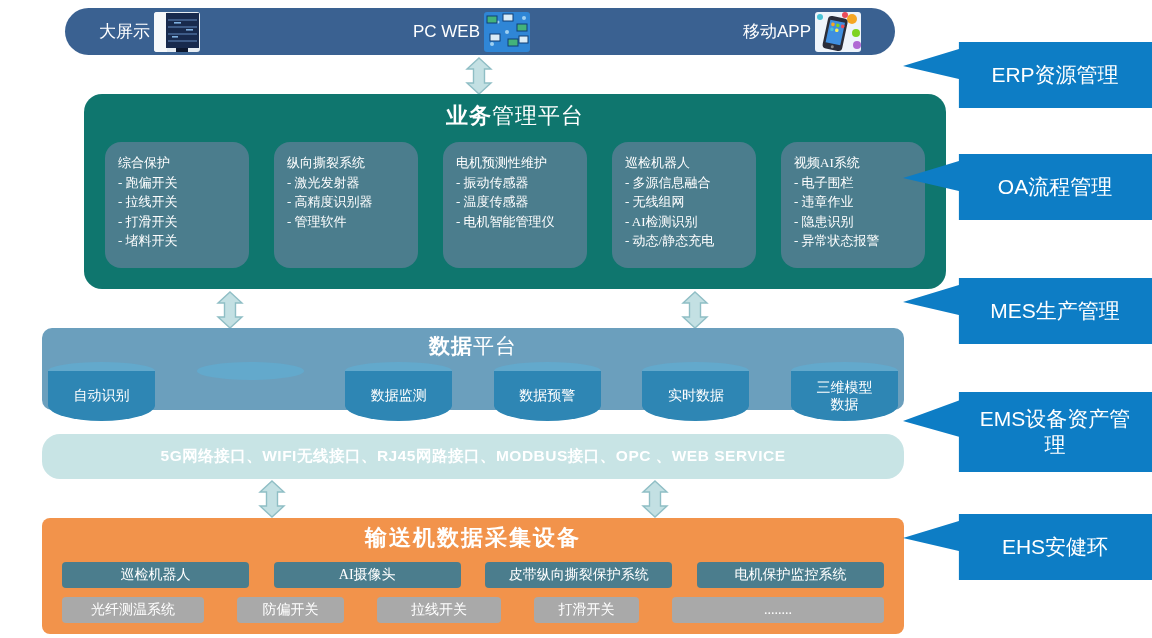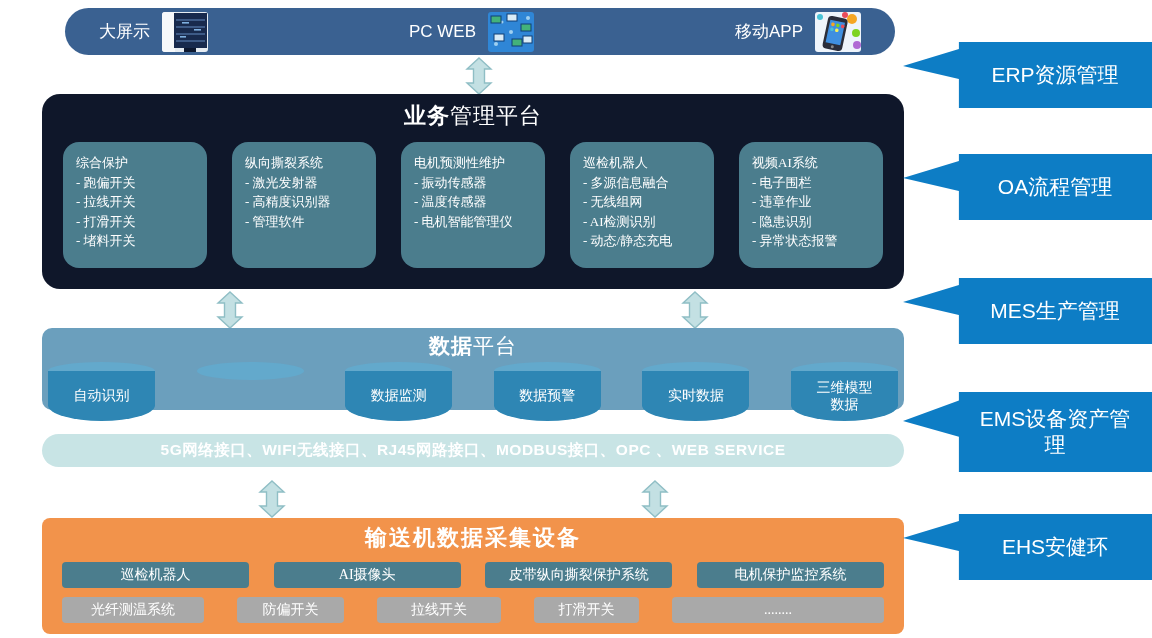--- a/index.html
+++ b/index.html
@@ -3,55 +3,55 @@
 <meta charset="utf-8">
 <style>
   * { margin:0; padding:0; box-sizing:border-box; }
   body { background:#ffffff; font-family:"Liberation Sans", sans-serif; }
   .canvas { position:relative; width:1152px; height:638px; background:#ffffff; overflow:hidden; }
 
   
   .top-bar { position:absolute; left:65px; top:8px; width:830px; height:47px;
     background:#3A6191; border-radius:24px; display:flex; align-items:center;
     justify-content:space-between; padding:0 34px; }
-  .top-item { display:flex; align-items:center; gap:12px; color:#fff; font-size:17px; }
+  .top-item { display:flex; align-items:center; gap:4px; color:#fff; font-size:17px; }
   .top-img { width:46px; height:40px; border-radius:3px; display:block; }
 
   
   .arrow { position:absolute; width:28px; height:38px; }
   .arrow svg { width:100%; height:100%; display:block; }
 
   
   .layer { position:absolute; left:42px; width:862px; }
   .layer-title { text-align:center; color:#fff; font-size:22px; padding-top:7px; letter-spacing:1px; }
   .layer-title .tb { font-weight:bold; }
   .layer-title .tr { font-family:"Liberation Serif", serif; }
 
   
-  .business { top:94px; height:195px; background:#0f172a; border-radius:18px; }
+  .business { top:94px; height:195px; background:#0f766e; border-radius:18px;margin-left:42px; }
   .modules { display:flex; justify-content:space-between; padding:0 21px; margin-top:11px; }
   .module { width:144px; height:126px; background:#4B7D8D; border-radius:16px;
     color:#fff; font-size:13px; font-family:"Liberation Serif", serif;
     padding:11px 2px 0 13px; line-height:1.5; }
 
   
   .data { top:328px; height:82px; background:#6B9FBD; border-radius:10px; }
   .data .layer-title { font-size:21px; padding-top:4px; }
   .cylinders { display:flex; justify-content:space-between; padding:0 6px; margin-top:2px; }
   .cyl { position:relative; width:107px; height:62px; }
   .cyl-top { position:absolute; top:0; left:0; width:100%; height:18px;
     background:#63A9CC; border-radius:50%; }
   .cyl-body { position:absolute; top:9px; left:0; width:100%; height:50px; background:#2E86B4;
     border-radius:0 0 54px 54px / 0 0 16px 16px; display:flex; align-items:center;
     justify-content:center; color:#fff; font-size:14px; font-family:"Liberation Serif", serif;
     text-align:center; line-height:1.25; }
   .cyl.narrow .cyl-body span { display:inline-block; max-width:62px; }
 
   
-  .interface-bar { position:absolute; left:42px; top:434px; width:862px; height:33px;
+  .interface-bar { position:absolute; left:42px; top:434px; width:862px; height:45px;
     background:#C8E4E5; border-radius:18px; display:flex; align-items:center;
     justify-content:center; color:#fff; font-weight:bold; font-size:15.5px; letter-spacing:0.5px; }
 
   
   .device { top:518px; height:116px; background:#F2934B; border-radius:8px; }
   .device-title { text-align:center; color:#fff; font-weight:bold; font-size:22px;
     padding-top:5px; letter-spacing:2px; }
   .device-row { display:flex; justify-content:space-between; padding:0 20px; margin-top:9px; }
   .dev-box { height:26px; background:#4B7D8D; border-radius:4px; color:#fff; font-size:14px;
     font-family:"Liberation Serif", serif; display:flex; align-items:center; justify-content:center; }

